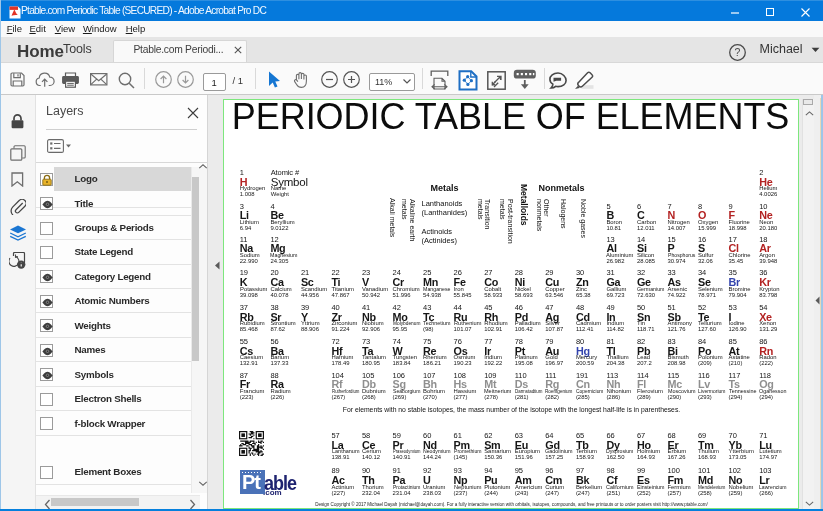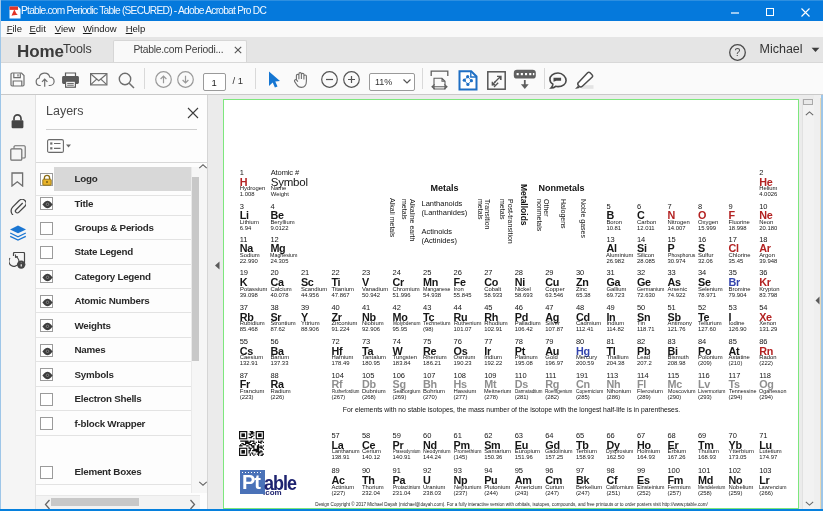--- a/index.html
+++ b/index.html
@@ -197,21 +197,21 @@
    <div style="position:absolute;left:10px;top:33.8px;width:151px;height:1px;background:#cfcfcf"></div>
    <svg style="position:absolute;left:10.5px;top:43.5px" width="24" height="14" viewBox="0 0 24 14" fill="none" stroke="#6a6a6a">
         <rect x="0.6" y="0.6" width="15.8" height="12.8" rx="1.5" stroke-width="1.1"></rect>
         <rect x="3.2" y="3.4" width="2.2" height="2.2" fill="#6a6a6a" stroke="none"></rect>
         <rect x="3.2" y="8.2" width="2.2" height="2.2" fill="#6a6a6a" stroke="none"></rect>
         <path d="M7 4.5 h6.5 M7 9.3 h6.5" stroke-width="1.2"></path>
         <path d="M19 5.5 l2.5 3 2.5-3" fill="#6a6a6a" stroke="none"></path>
       </svg>
    <div style="position:absolute;left:0;top:67.3px;width:172px;height:1px;background:#d8d8d8"></div>
    <div style="position:absolute;left:0;top:71.8px;width:172px;height:0px"></div>
-   <div style="position:absolute;left:0;top:71.80px;width:160.5px;height:29px">
+   <div style="position:absolute;left:0;top:71.80px;width:160.5px;height:41px">
         <div style="position:absolute;left:17.5px;top:0;width:143px;height:24.45px;background:#d8d8d8"></div>
         <div class="lbox">
           <svg width="12" height="12" viewBox="0 0 12 12" style="position:absolute;left:0.5px;top:0.5px">
             <path d="M3.4 5.4 V3.9 a2.6 2.6 0 0 1 5.2 0 v1.5" fill="none" stroke="#8a6c14" stroke-width="1.3"></path>
             <rect x="1.8" y="5.2" width="8.4" height="6" rx="0.8" fill="#e8b32a" stroke="#8a6c14" stroke-width="0.9"></rect>
             <circle cx="6" cy="7.9" r="1" fill="#7a5e10"></circle>
           </svg>
         </div>
         <div class="llab">Logo</div>
         <div style="position:absolute;left:0;bottom:0;width:160.5px;height:1px;background:#e3e3e3"></div>
@@ -339,20 +339,21 @@
         <path d="M1 1 L5.5 5 L10 1" fill="none" stroke="#666" stroke-width="1.3"></path>
       </svg>
    <div style="position:absolute;left:606px;top:0;width:7px;height:416px;background:#efefef"></div>
    <div style="position:absolute;left:611.5px;top:3px;width:1px;height:413px;background:#e8d9b8"></div>
    <svg style="position:absolute;left:606.5px;top:201px" width="5" height="9" viewBox="0 0 5 9">
         <path d="M4.5 0.5 L0.5 4.5 L4.5 8.5 z" fill="#5a5a5a"></path>
       </svg>
    <div style="position:absolute;left:613px;top:0;width:2px;height:416px;background:#9ec6e8"></div>
  </div>
  <div id="page">
+   <div id="ptitle">PERIODIC TABLE OF ELEMENTS</div>
    <div class="cell" style="left:46.7px;top:69.4px">
         <div class="n">Atomic #</div>
         <div class="s" style="letter-spacing:-0.2px;font-weight:400;font-size:11.5px">Symbol</div>
         <div class="e">Name</div>
         <div class="w">Weight</div>
       </div>
    <div class="cell" style="left:15.8px;top:69.4px">
         <div class="n">1</div>
         <div class="s sr">H</div>
         <div class="e">Hydrogen</div>

